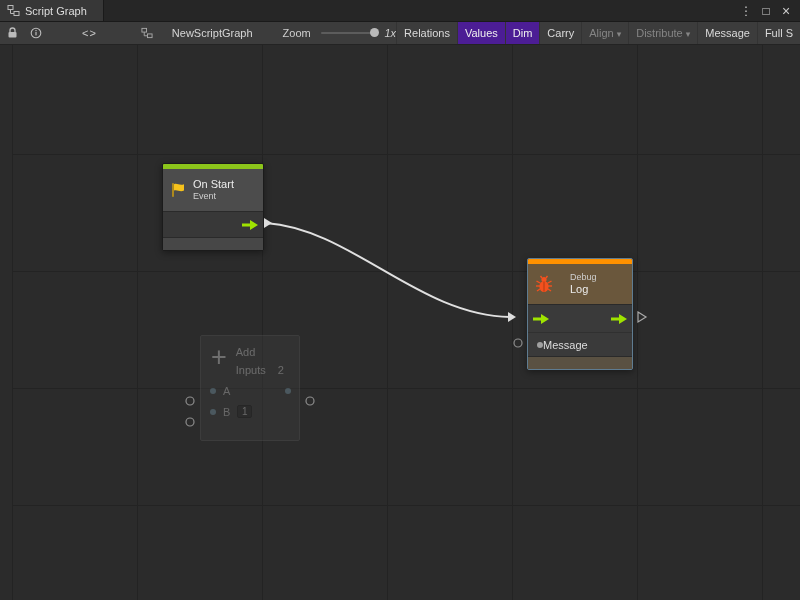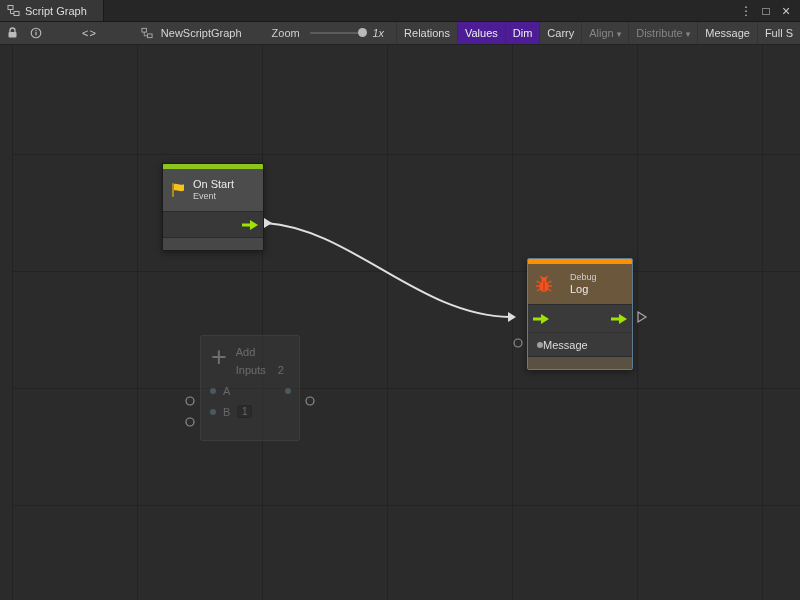--- a/index.html
+++ b/index.html
@@ -34,26 +34,26 @@
   .toolbar {
     position:absolute; top:22px; left:0; width:800px; height:23px;
     background:#3c3c3c; border-bottom:1px solid #232323;
     display:flex; align-items:center; color:#d6d6d6; font-size:11px;
     white-space:nowrap; overflow:hidden;
   }
   .tico { display:inline-flex; align-items:center; justify-content:center; }
   .ico-lock { margin-left:7px; }
   .ico-info { margin-left:12px; }
   .code-btn { margin-left:40px; color:#c9c9c9; font-size:11px; letter-spacing:1px; }
-  .graph-ref { display:flex; align-items:center; gap:8px; margin-left:44px; }
+  .graph-ref { display:flex; align-items:center; gap:19px; margin-left:44px; }
   .zoom-label { margin-left:30px; color:#cfcfcf; }
   .slider { position:relative; width:88px; height:2px; background:#5c5c5c; border-radius:1px; margin-left:10px; }
   .slider-thumb { position:absolute; right:-3px; top:-4px; width:9px; height:9px; border-radius:50%; background:#b9b9b9; }
   .zoom-value { margin-left:8px; color:#cfcfcf;font-style:italic; }
-  .tb-buttons { display:flex; height:100%; margin-left:12px; }
+  .tb-buttons { display:flex; height:100%; margin-left:0; }
   .tbtn {
     display:flex; align-items:center; gap:3px;
     padding:0 7px; height:100%; border-left:1px solid #333333; color:#dadada;
   }
   .tbtn.active { background:#4c1d95; color:#efefef; }
   .tbtn.disabled { color:#858585; }
   .dd { font-size:9px; margin-top:1px; }
 
   
   .canvas {

